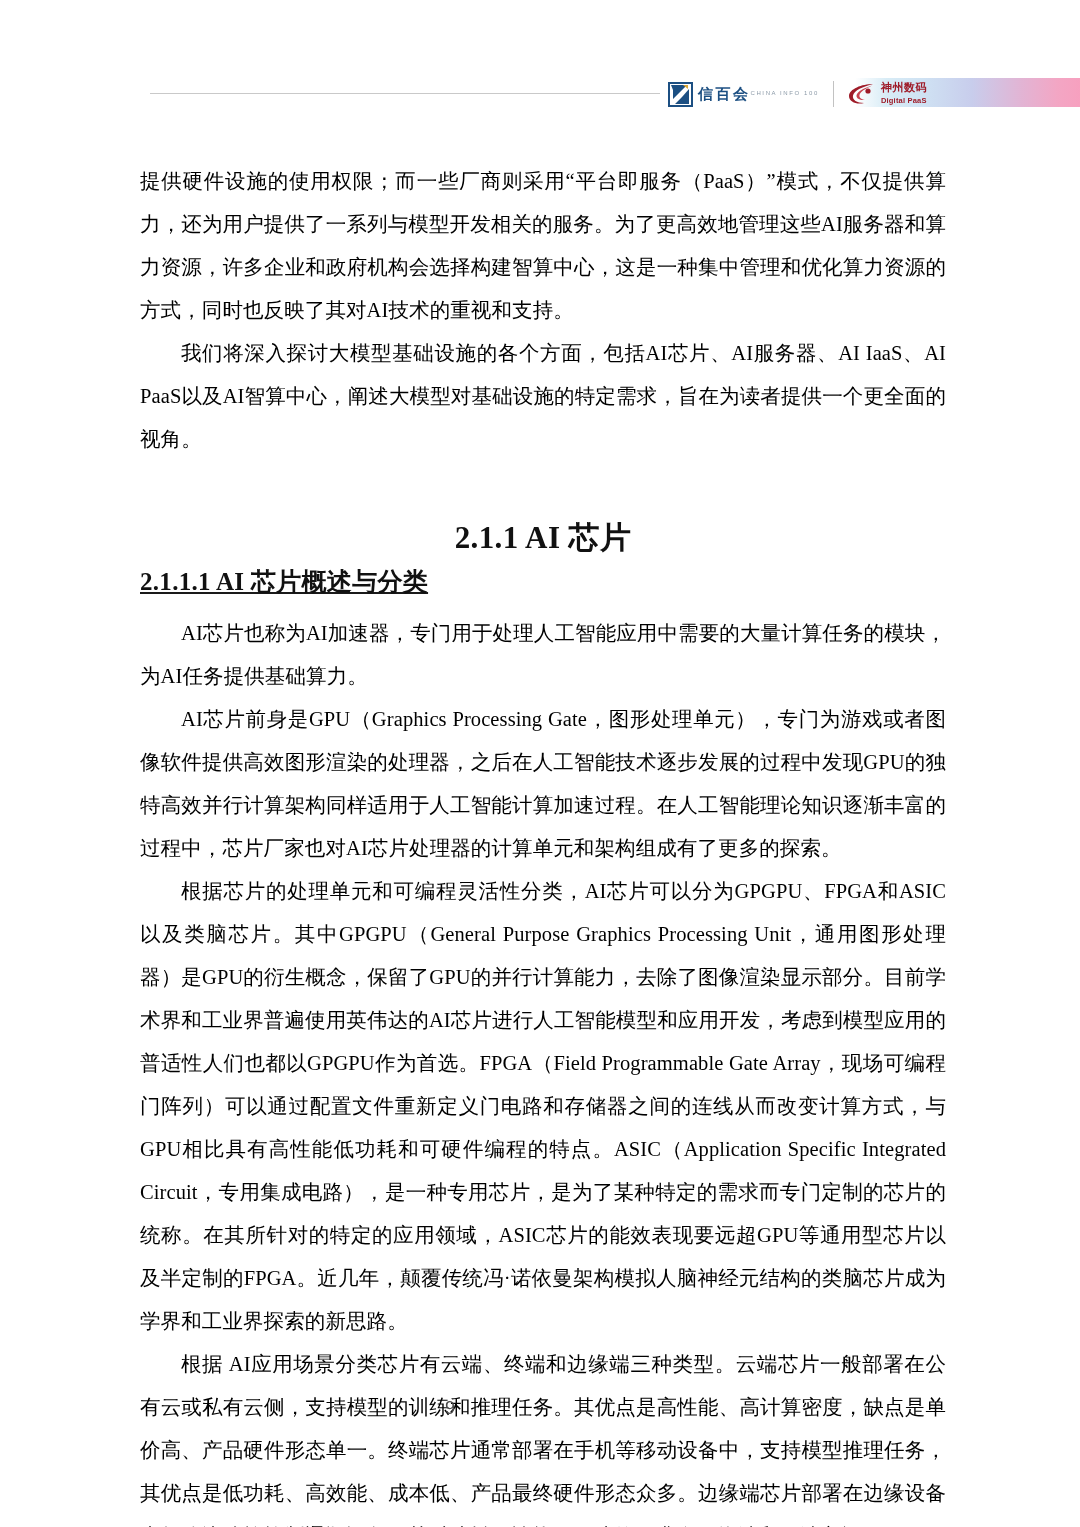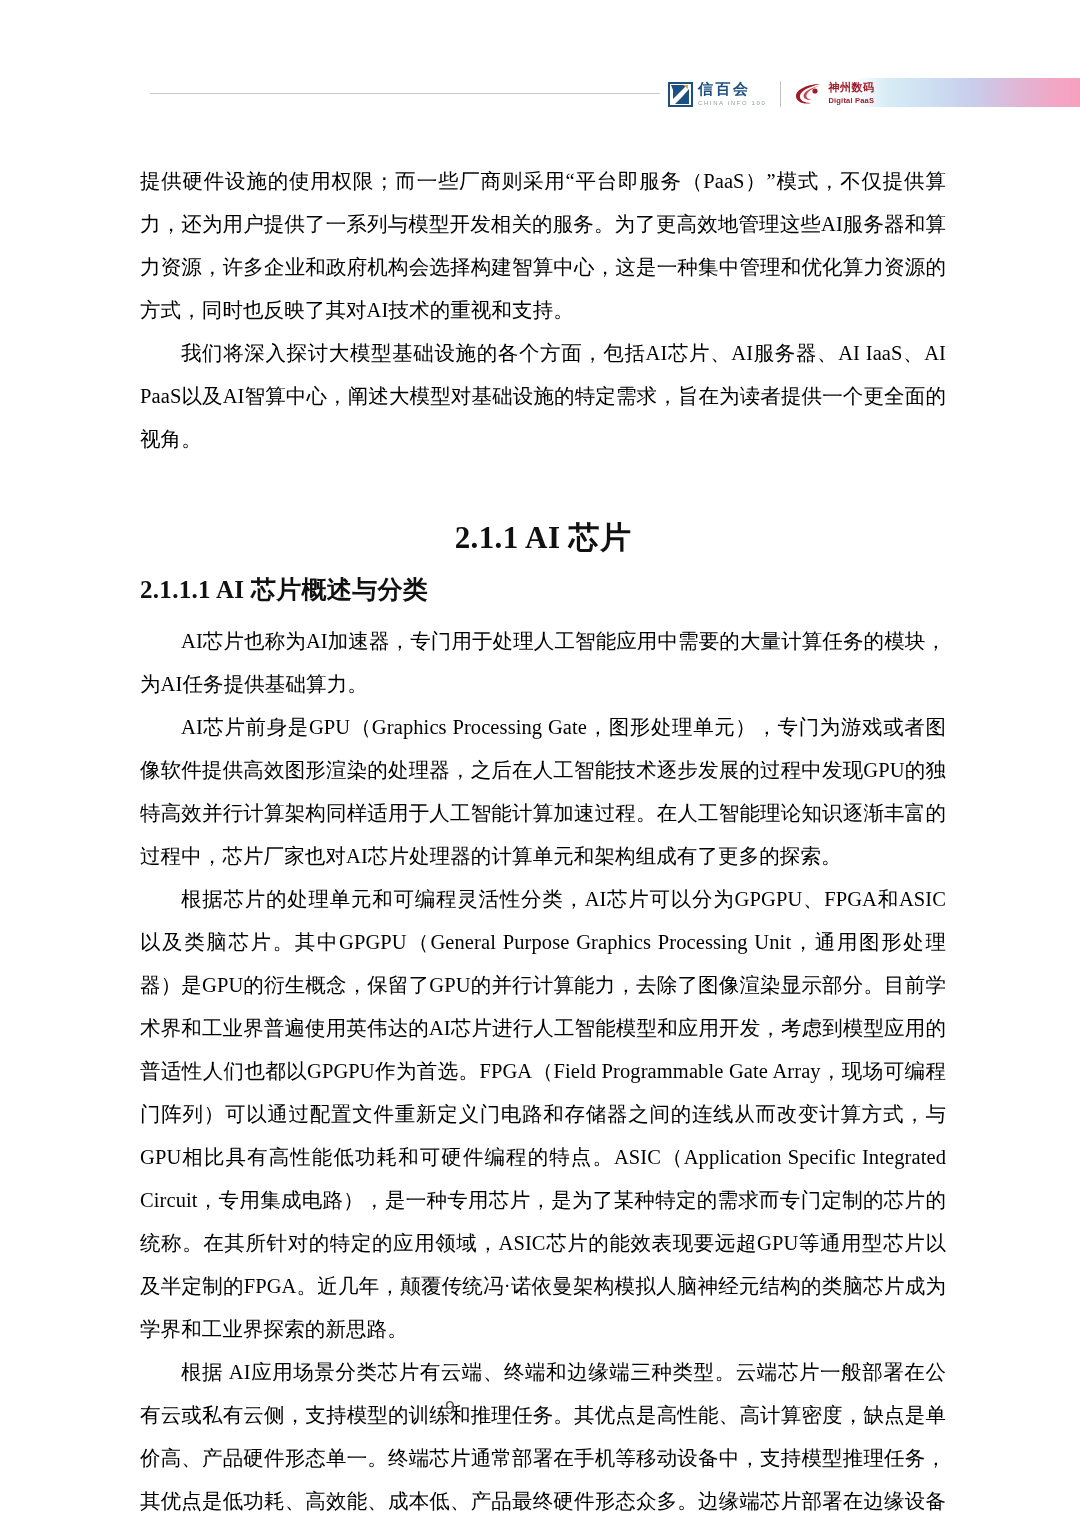--- a/index.html
+++ b/index.html
@@ -78,21 +78,21 @@
   }
   .logo-mark-a .slash {
     position: absolute;
     left: 2px;
     top: 2px;
     width: 21px;
     height: 21px;
   }
   .logo-text-a {
     display: flex;
-    flex-direction: column;
+    flex-direction: row;
     justify-content: flex-end;
     line-height: 1;
   }
   .logo-cn-a {
     font-family: "DejaVu Sans", sans-serif;
     font-size: 15px;
     font-weight: 700;
     color: #1c4f82;
     letter-spacing: 2.5px;
   }
@@ -169,21 +169,21 @@
   }
   h3.h-minor {
     margin: 0;
     font-size: 25px;
     font-weight: 700;
     line-height: 1.3;
     letter-spacing: 0.3px;
     color: #111111;
   }
   .h-major-wrap { margin-top: 58px; }
-  .h-minor-wrap { margin-top: 16px; margin-bottom: 14px; }
+  .h-minor-wrap { margin-top: 8px; margin-bottom: 14px; text-decoration: underline; }
 
   
   .page-number {
     position: absolute;
     left: 0;
     top: 1398px;
     width: 1080px;
     text-align: center;
     font-family: "Liberation Sans", sans-serif;
     font-size: 18px;

